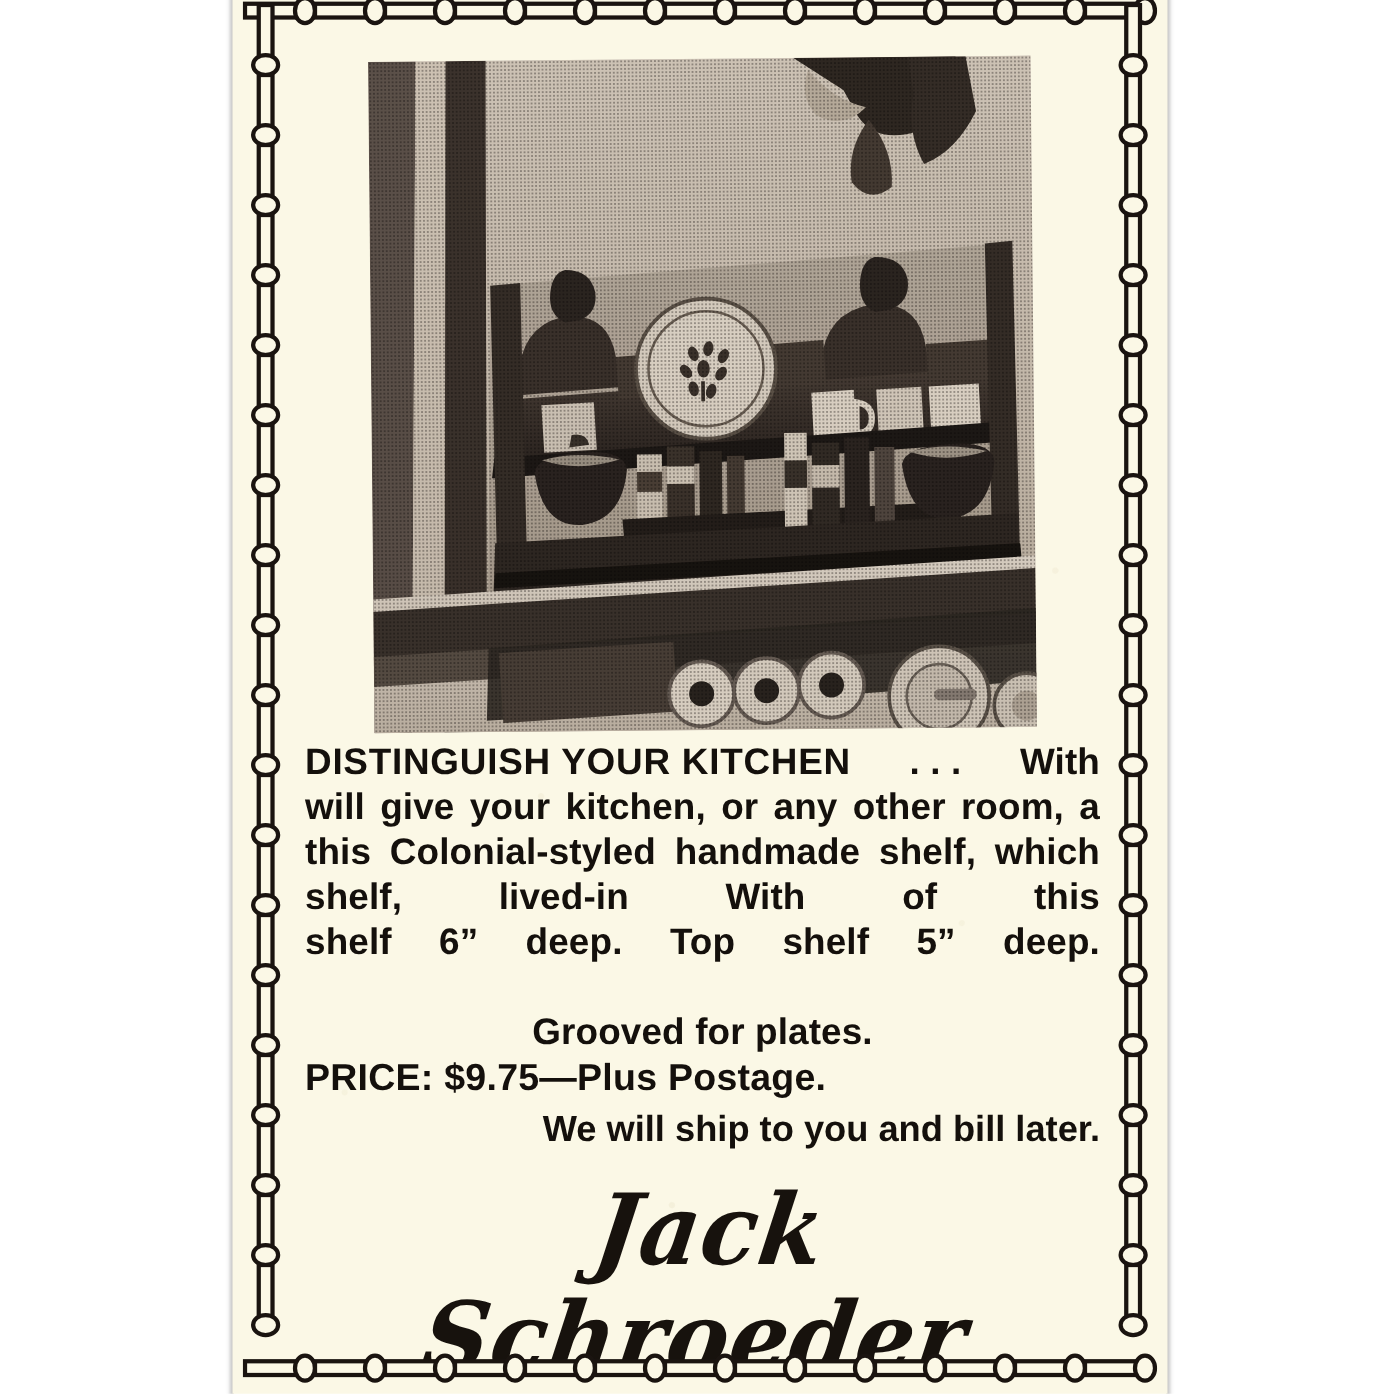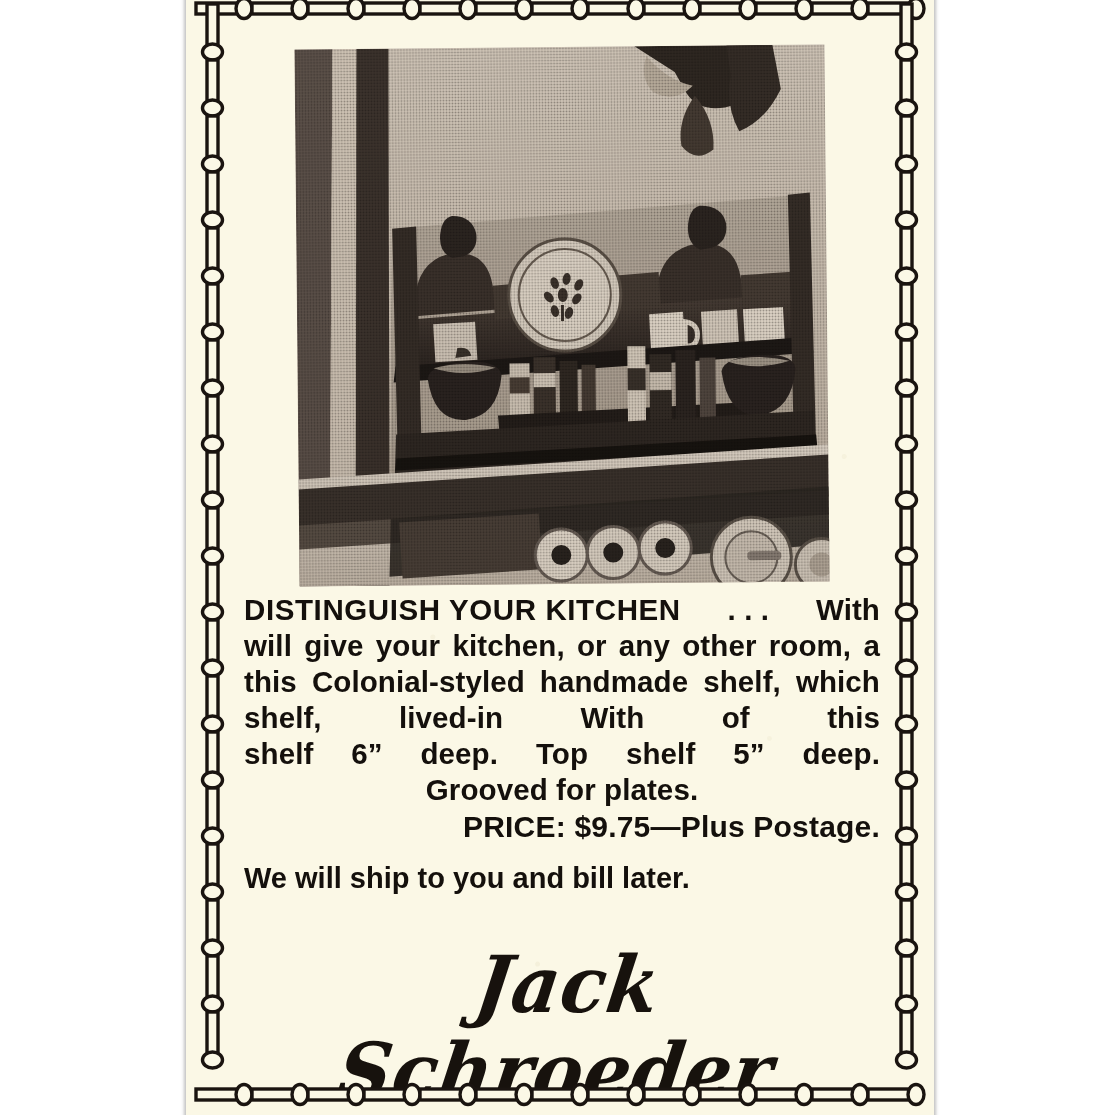--- a/index.html
+++ b/index.html
@@ -112,33 +112,33 @@
   .just {
     display: flex;
     justify-content: space-between;
     text-align: center;
   }
   .just > span { white-space: pre; }
   .lead {
     font-weight: 800;
     letter-spacing: .6px;
   }
-  .centered { text-align: center; }
+  .centered { text-align: center; margin-top: 36px; }
   .price-line {
     font-weight: 800;
     font-size: 30px;
     letter-spacing: .2px;
-    text-align: right;
+    text-align: left;
     margin-top: 2px;
   }
   .ship-line {
     font-size: 29px;
     font-weight: 600;
-    text-align: left;
-    margin-top: 18px;
+    text-align: right;
+    margin-top: 8px;
   }
 
   
   #signature-block {
     position: absolute;
     left: 58px;
     top: 952px;
     width: 636px;
     z-index: 2;
     text-align: center;

